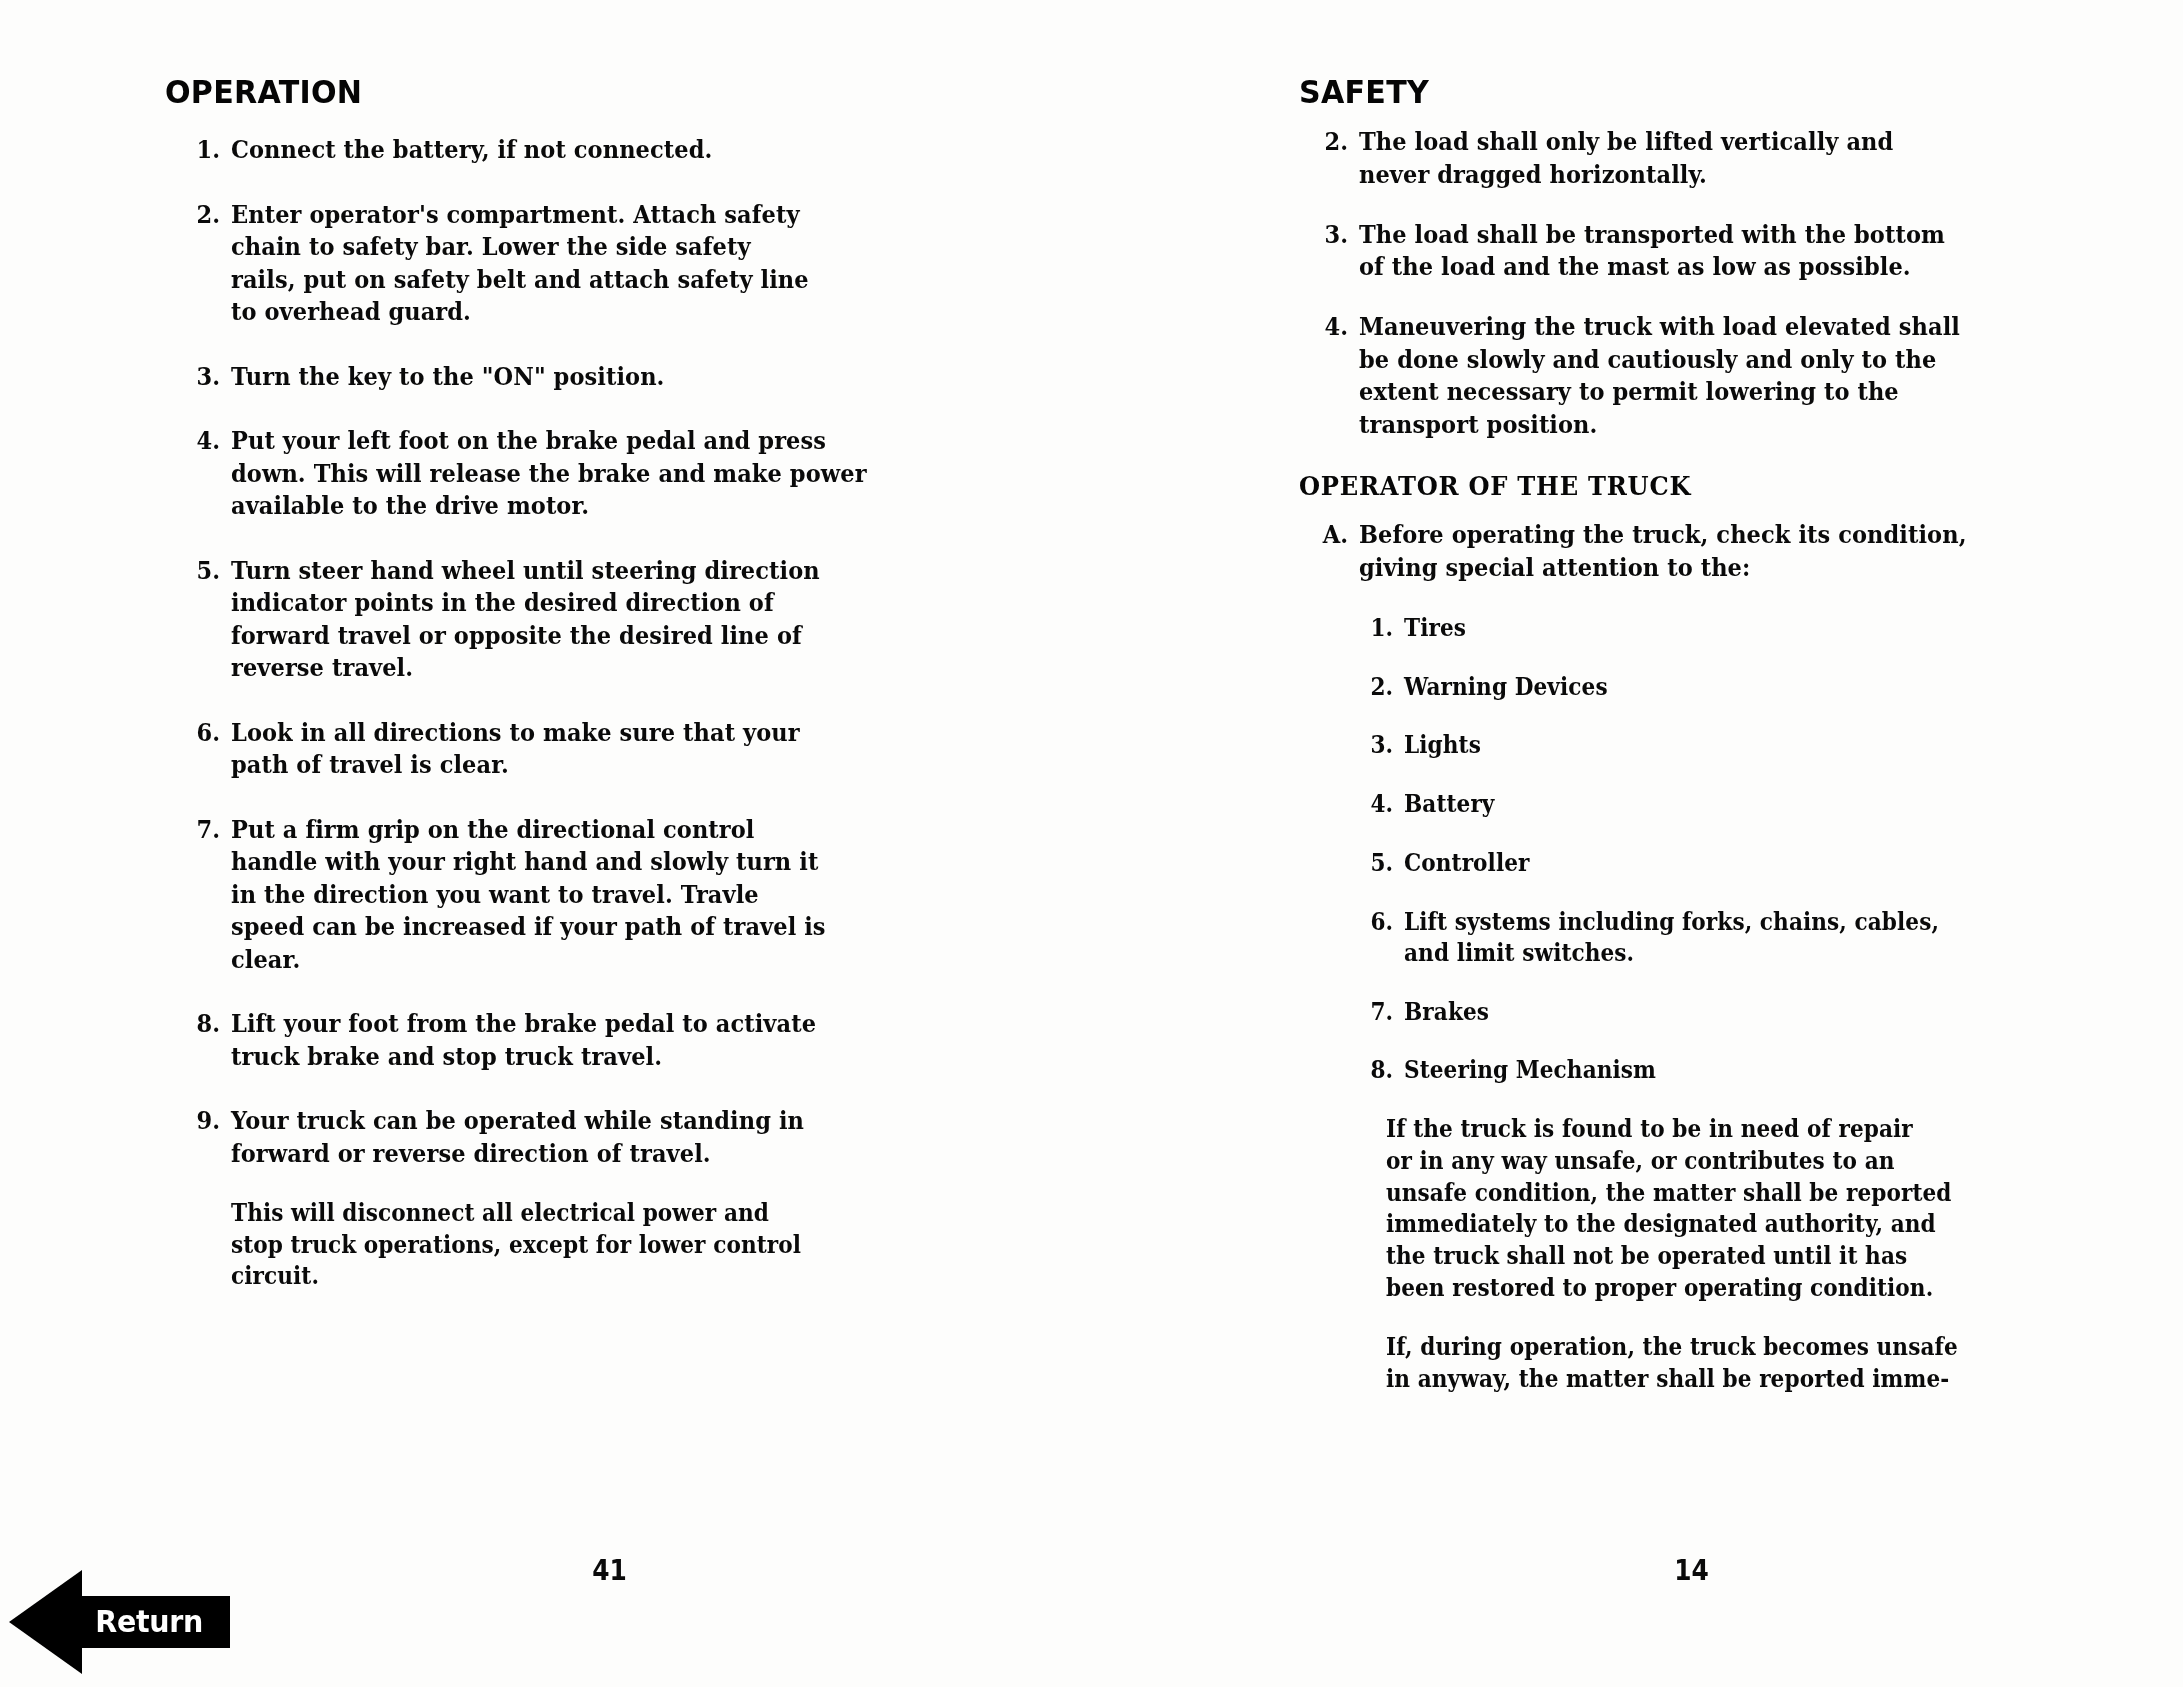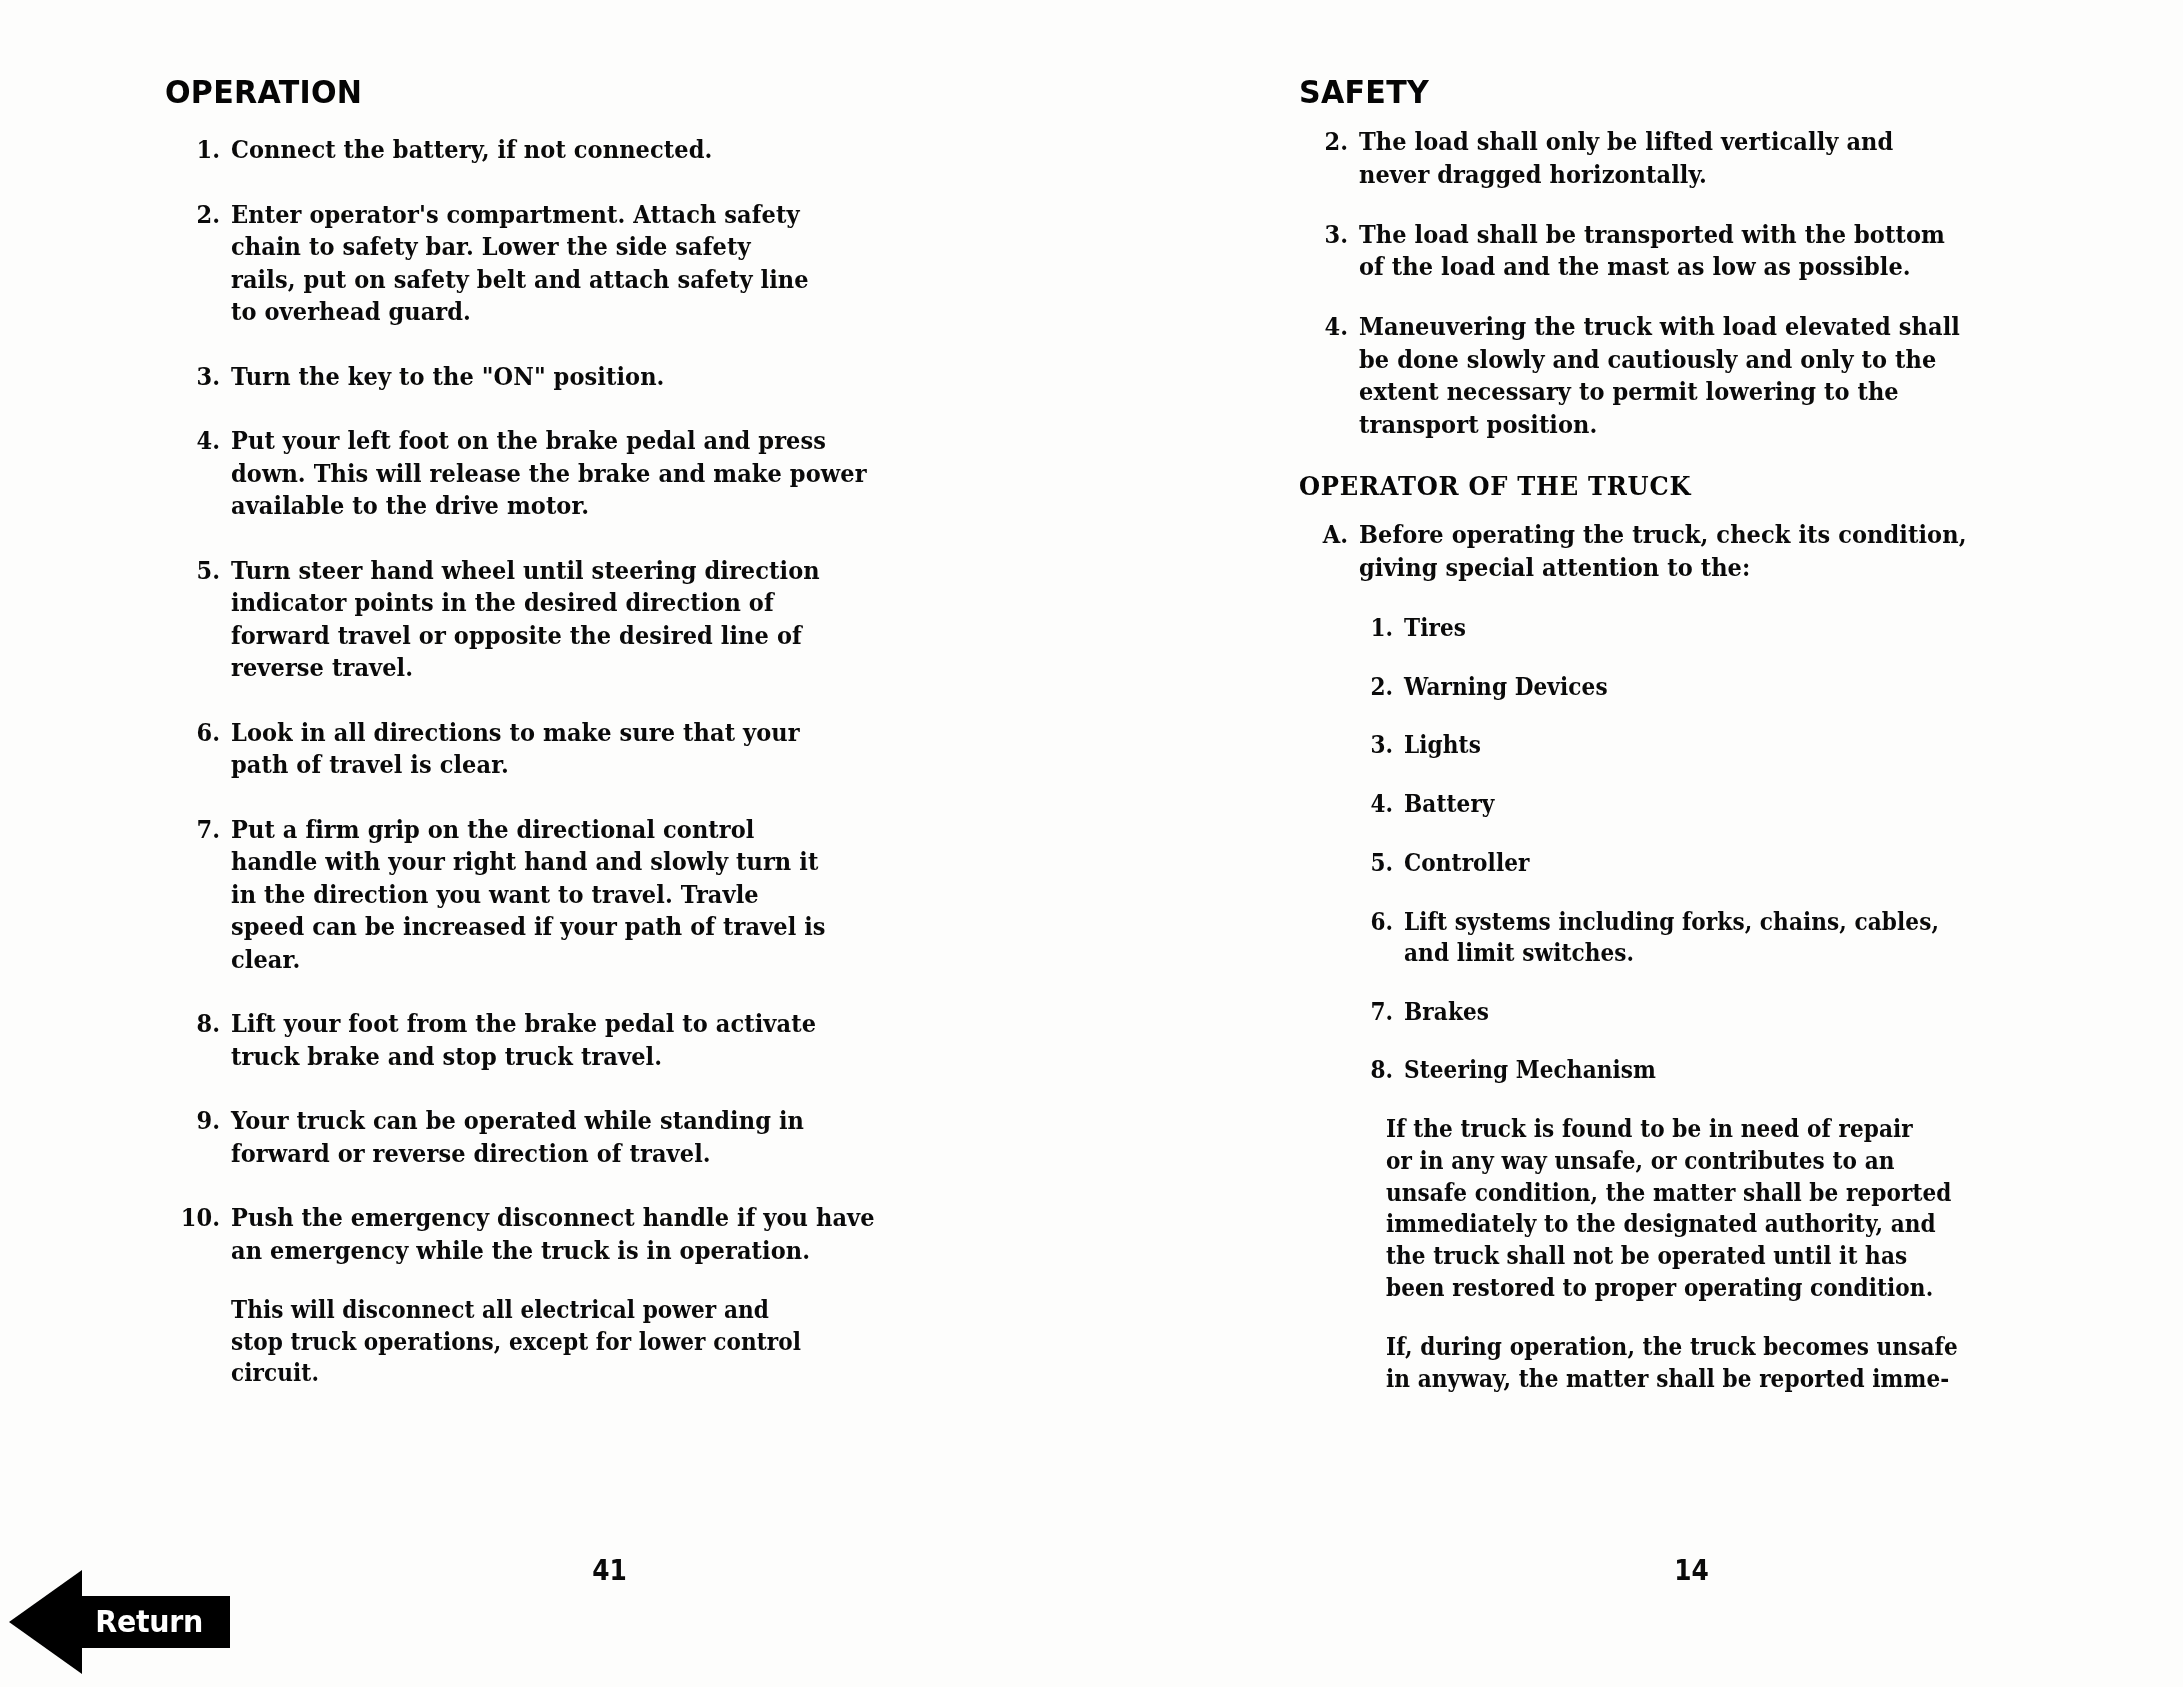--- a/index.html
+++ b/index.html
@@ -264,25 +264,20 @@
         <span class="item-body">Lift your foot from the brake pedal to activate
 truck brake and stop truck travel.</span>
       </li>
 
       <li class="item">
         <span class="item-marker">9.</span>
         <span class="item-body">Your truck can be operated while standing in
 forward or reverse direction of travel.</span>
       </li>
 
-      <li class="item">
-        <span class="item-marker">10.</span>
-        <span class="item-body">Push the emergency disconnect handle if you have
-an emergency while the truck is in operation.</span>
-      </li>
 
     </ul>
 
     <p class="note-para">This will disconnect all electrical power and
 stop truck operations, except for lower control
 circuit.</p>
 
   </div>
 
   <div class="column right">

